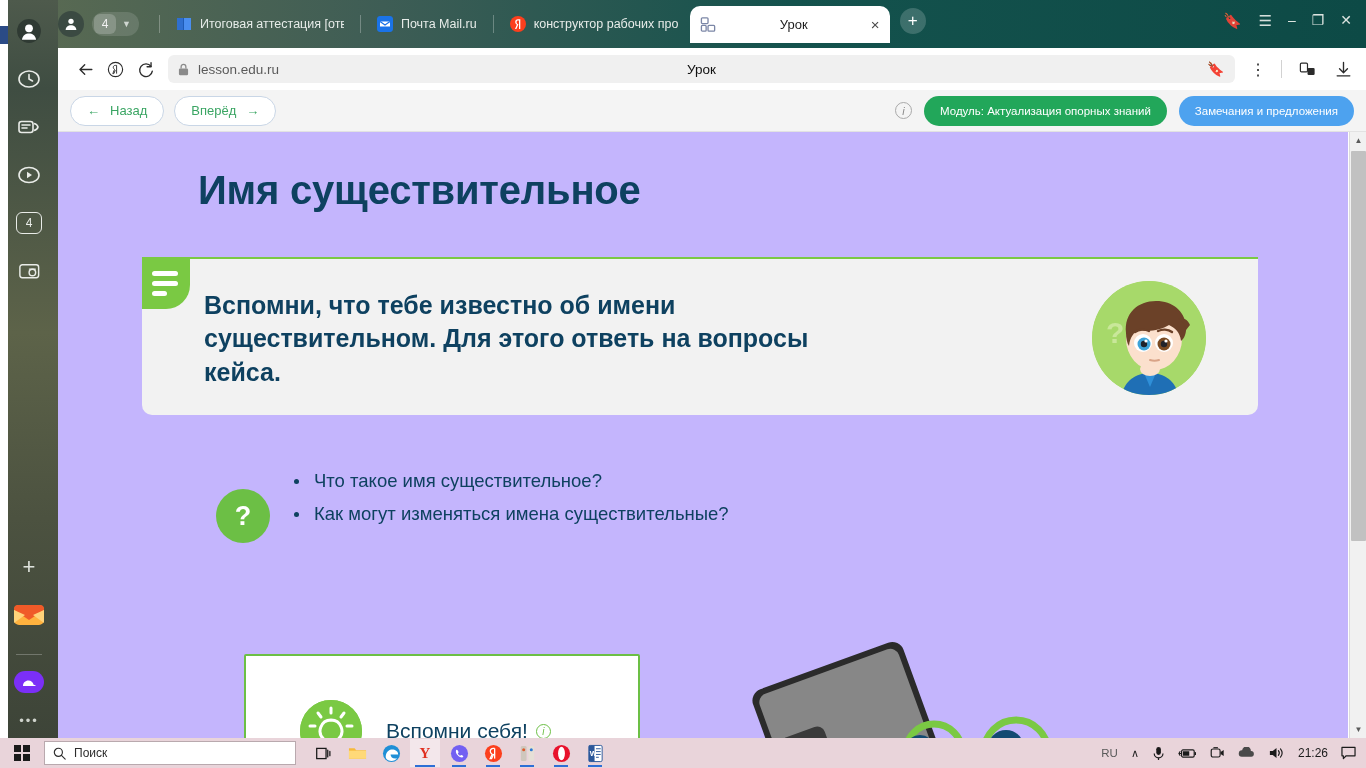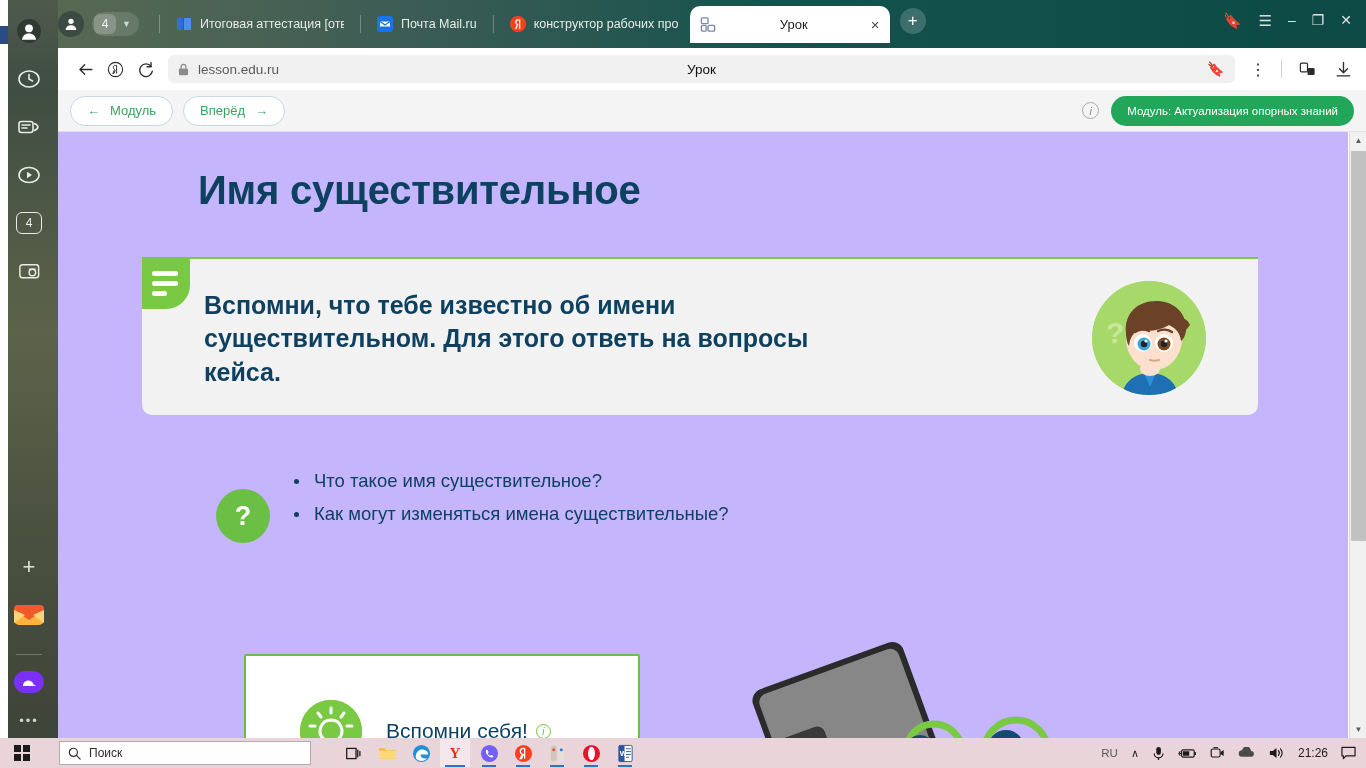--- a/index.html
+++ b/index.html
@@ -240,21 +240,21 @@
   
   .edge-left {
     position: absolute; left: 0; top: 0; width: 8px; height: 740px;
     background: #ffffff;
   }
   .edge-left .blue { position: absolute; left: 0; top: 26px; width: 8px; height: 18px; background: #2b4b86; }
 
   
   .taskbar {
     position: absolute; left: 0; bottom: 0; width: 1366px; height: 30px;
-    background: #e9d4da; display: flex; align-items: center; gap: 15px;
+    background: #e9d4da; display: flex; align-items: center;
   }
   .tb-start { width: 44px; display: flex; align-items: center; justify-content: center; }
   .search-box {
     width: 252px; height: 24px; background: #fff; border: 1px solid #b9a9ae;
     display: flex; align-items: center; gap: 8px; padding: 0 8px; margin-left: 0;
     color: #2c2c2c; font-size: 12px;
   }
   .tasks { display: flex; align-items: center; gap: 4px; margin-left: 12px; }
   .task-ic {
     width: 30px; height: 28px; display: flex; align-items: center; justify-content: center;
@@ -394,30 +394,31 @@
         <svg width="19" height="19" viewBox="0 0 24 24">
           <path d="M12 3v12M7 11l5 5 5-5M4 20h16" fill="none" stroke="#2b2b2b" stroke-width="1.7" stroke-linecap="round" stroke-linejoin="round"></path>
         </svg>
       </span>
     </div>
   </div>
 
   <div class="pagebar">
     <div class="pill">
       <span class="arr">←</span>
-      <span>Модуль</span>
+      <span>Назад</span>
     </div>
     <div class="pill">
       <span>Вперёд</span>
       <span class="arr">→</span>
     </div>
 
     <div class="bar-right">
       <span class="info-o">i</span>
       <button class="btn-green">Модуль: Актуализация опорных знаний</button>
+      <button class="btn-blue">Замечания и предложения</button>
     </div>
   </div>
 
   <div class="content">
 
     <h1 class="lesson-title">Имя существительное</h1>
 
     <div class="callout">
       <div class="callout-tab">
         <i></i>

